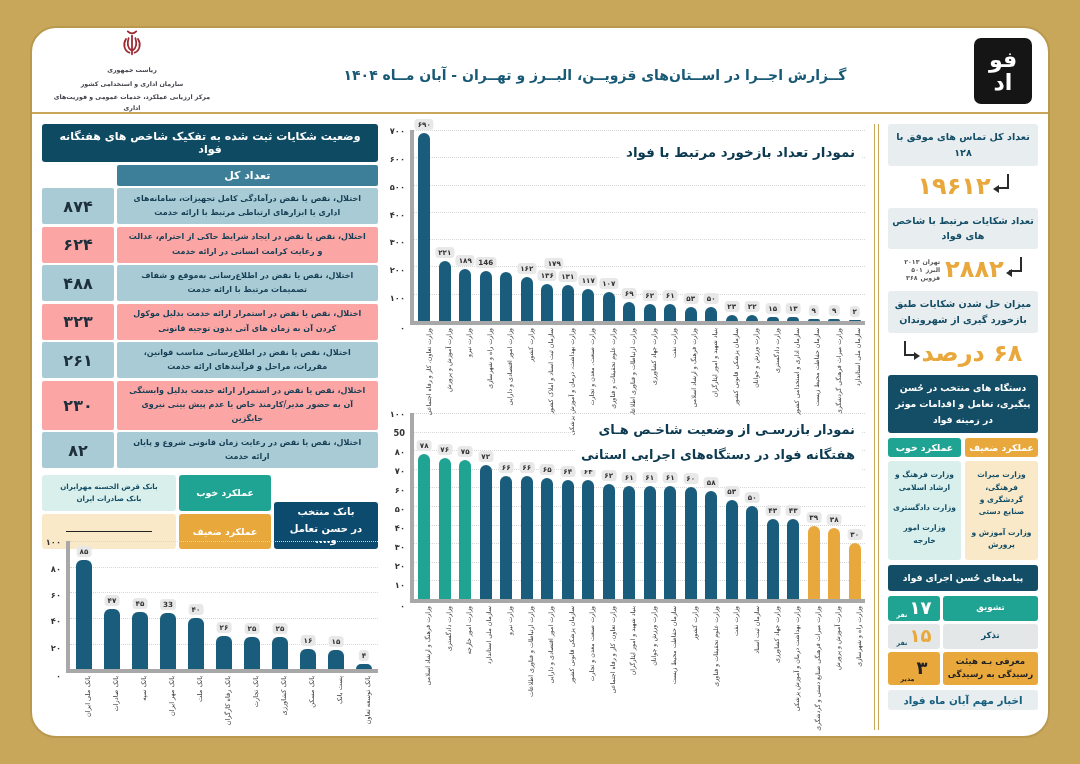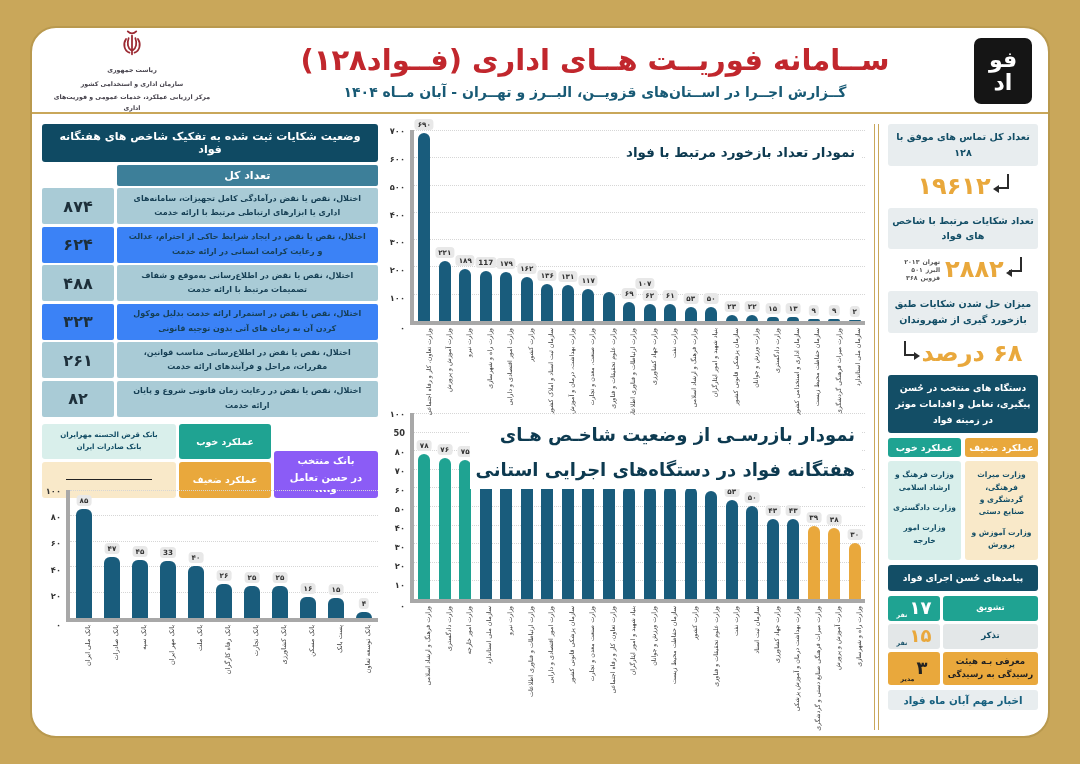--- a/index.html
+++ b/index.html
@@ -71,23 +71,23 @@
   .leftcol { width: 336px; flex: none; display: flex; flex-direction: column; }
   .table-head { background: #0f4a63; color: #fff; font-size: 11px; font-weight: bold; text-align: center;
     padding: 6px 4px; border-radius: 3px; }
   .tgrid-head, .trow { display: grid; grid-template-columns: 1fr 72px; gap: 2.5px; margin-top: 2.5px; }
   .thcell { background: #3d7f99; color: #fff; font-weight: bold; font-size: 11px; text-align: center;
     padding: 4px; border-radius: 2px; }
   .tcell { border-radius: 2px; display: flex; align-items: center; justify-content: center; min-height: 36px; }
   .ttext { font-size: 8px; font-weight: bold; color: #163f54; line-height: 1.8; text-align: center; padding: 3px 10px; }
   .tnum { font-size: 16px; font-weight: bold; color: #1d2f3a; }
   .trow.odd .tcell { background: #a9cbd6; }
-  .trow.even .tcell { background: #3b82f6; }
+  .trow.even .tcell { background: #fca5a5; }
   .legend { display: grid; grid-template-columns: 104px 92px 1fr; gap: 3px; margin-top: 7px; height: 58px; }
-  .lg-selected { background: #8b5cf6; color: #fff; font-size: 10px; font-weight: bold; border-radius: 3px;
+  .lg-selected { background: #0c4a6e; color: #fff; font-size: 10px; font-weight: bold; border-radius: 3px;
     display: flex; flex-direction: column; justify-content: center; gap: 6px; text-align: center; padding: 4px; margin-top: 27px; }
   .lg-tags, .lg-banks { display: flex; flex-direction: column; gap: 3px; }
   .lg-tag { flex: 1; border-radius: 3px; color: #fff; font-weight: bold; font-size: 9.3px;
     display: flex; align-items: center; justify-content: center; }
   .lg-tag.good { background: #1fa392; }
   .lg-tag.weak { background: #e9a83c; }
   .lg-names { flex: 1; background: #d9efeb; border-radius: 3px; font-size: 7.1px; font-weight: bold;
     color: #134e66; display: flex; flex-direction: column; justify-content: center; text-align: center; line-height: 1.7; }
   .lg-dash { flex: 1; background: #f9e9c9; border-radius: 3px; display: flex; align-items: center; justify-content: center; }
   
@@ -106,38 +106,37 @@
     font-size: 7.2px; font-weight: bold; color: #333; padding: 1px 3px; white-space: nowrap; z-index: 2; }
   .xlabels { display: flex; margin-left: 4px; }
   .xslot { flex: 1; position: relative; }
   .xlab { position: absolute; top: 3px; right: 50%; transform-origin: top right; transform: rotate(-90deg);
     white-space: nowrap; font-size: 6.3px; color: #3a3a3a; direction: rtl; }
   .chart-title { position: absolute; z-index: 3; background: #fff; color: #0d3a50; font-weight: bold;
     text-align: right; direction: rtl; }
   .c0 .plot { height: 195px; } .c0 .xlabels { height: 84px; } .c0 .yaxis { height: 195px; } .c0 .bar { width: 12px; }
   .c0 .chart-title { top: 12px; right: 4px; font-size: 13.5px; padding: 2px 6px; }
   .c1 .plot { height: 190px; } .c1 .xlabels { height: 96px; } .c1 .yaxis { height: 190px; } .c1 .bar { width: 12px; }
-  .c1 .chart-title { top: 2px; right: 4px; font-size: 18px; line-height: 1.95; white-space: pre-line; padding: 2px 6px; }
+  .c1 .chart-title { top: 2px; right: 4px; font-size: 13px; line-height: 1.95; white-space: pre-line; padding: 2px 6px; }
   .c2 { margin-top: 8px; }
   .c2 .plot { height: 132px; } .c2 .xlabels { height: 64px; } .c2 .yaxis { height: 132px; } .c2 .bar { width: 16px; }
   .c2 .chart-title { top: -4px; right: 2px; font-size: 12px; padding: 2px 4px; }
   .c2 .xlab { font-size: 6.6px; }
 </style>
 </head>
 <body>
 
 <div class="panel">
 
   <div class="header">
     <div class="logo-black">
       <span>فو</span>
       <span>اد</span>
     </div>
     <div class="titles">
-      <div class="main-title">ســامانه فوریــت هــای اداری (فــواد۱۲۸)</div>
       <div class="subtitle">گــزارش اجــرا در اســتان‌های قزویــن، البــرز و تهــران - آبان مــاه ۱۴۰۴</div>
     </div>
     <div class="gov-logo">
       <svg width="34" height="34" viewBox="0 0 40 40">
         <g fill="none" stroke="#9c2a33" stroke-width="2.1" stroke-linecap="round">
           <path d="M20 9 L20 31"></path>
           <path d="M13 13 C9 19 11 27 17 29"></path>
           <path d="M27 13 C31 19 29 27 23 29"></path>
           <path d="M16 12 C14 18 15 24 19 26"></path>
           <path d="M24 12 C26 18 25 24 21 26"></path>
@@ -259,45 +258,45 @@
                 <div class="slot">
                   <div class="bar" style="height: 31.5714%; background: rgb(25, 92, 124);"></div>
                   <div class="pill" style="bottom: calc(31.5714% + 3px);">۲۲۱</div>
                 </div>
                 <div class="slot">
                   <div class="bar" style="height: 27%; background: rgb(25, 92, 124);"></div>
                   <div class="pill" style="bottom: calc(27% + 3px);">۱۸۹</div>
                 </div>
                 <div class="slot">
                   <div class="bar" style="height: 26.1429%; background: rgb(25, 92, 124);"></div>
-                  <div class="pill" style="bottom: calc(26.1429% + 3px);">117</div>
+                  <div class="pill" style="bottom: calc(26.1429% + 3px);">146</div>
                 </div>
                 <div class="slot">
                   <div class="bar" style="height: 25.5714%; background: rgb(25, 92, 124);"></div>
-                  <div class="pill" style="bottom: calc(25.5714% + 3px);">۱۷۹</div>
+                  <div class="pill" style="bottom: calc(25.5714% + 3px); margin-left: 48px;">۱۷۹</div>
                 </div>
                 <div class="slot">
                   <div class="bar" style="height: 23.1429%; background: rgb(25, 92, 124);"></div>
                   <div class="pill" style="bottom: calc(23.1429% + 3px);">۱۶۲</div>
                 </div>
                 <div class="slot">
                   <div class="bar" style="height: 19.4286%; background: rgb(25, 92, 124);"></div>
                   <div class="pill" style="bottom: calc(19.4286% + 3px);">۱۳۶</div>
                 </div>
                 <div class="slot">
                   <div class="bar" style="height: 18.7143%; background: rgb(25, 92, 124);"></div>
                   <div class="pill" style="bottom: calc(18.7143% + 3px);">۱۳۱</div>
                 </div>
                 <div class="slot">
                   <div class="bar" style="height: 16.7143%; background: rgb(25, 92, 124);"></div>
                   <div class="pill" style="bottom: calc(16.7143% + 3px);">۱۱۷</div>
                 </div>
                 <div class="slot">
                   <div class="bar" style="height: 15.2857%; background: rgb(25, 92, 124);"></div>
-                  <div class="pill" style="bottom: calc(15.2857% + 3px); margin-left: 36px;">۱۰۷</div>
+                  <div class="pill" style="bottom: calc(15.2857% + 3px);">۱۰۷</div>
                 </div>
                 <div class="slot">
                   <div class="bar" style="height: 9.85714%; background: rgb(25, 92, 124);"></div>
                   <div class="pill" style="bottom: calc(9.85714% + 3px);">۶۹</div>
                 </div>
                 <div class="slot">
                   <div class="bar" style="height: 8.85714%; background: rgb(25, 92, 124);"></div>
                   <div class="pill" style="bottom: calc(8.85714% + 3px);">۶۲</div>
                 </div>
                 <div class="slot">
@@ -622,20 +621,24 @@
             <div class="tcell tnum">۴۸۸</div>
           </div>
           <div class="trow even">
             <div class="tcell ttext">اختلال، نقص یا نقض در استمرار ارائه خدمت بدلیل موکول کردن آن به زمان های آتی بدون توجیه قانونی</div>
             <div class="tcell tnum">۳۲۳</div>
           </div>
           <div class="trow odd">
             <div class="tcell ttext">اختلال، نقص یا نقض در اطلاع‌رسانی مناسب قوانین، مقررات، مراحل و فرآیندهای ارائه خدمت</div>
             <div class="tcell tnum">۲۶۱</div>
           </div>
+          <div class="trow even">
+            <div class="tcell ttext">اختلال، نقص یا نقض در استمرار ارائه خدمت بدلیل وابستگی آن به حضور مدیر/کارمند خاص یا عدم پیش بینی نیروی جایگزین</div>
+            <div class="tcell tnum">۲۳۰</div>
+          </div>
           <div class="trow odd">
             <div class="tcell ttext">اختلال، نقص یا نقض در رعایت زمان قانونی شروع و پایان ارائه خدمت</div>
             <div class="tcell tnum">۸۲</div>
           </div>
         </div>
 
       <div class="legend">
         <div class="lg-selected">
           <div>بانک منتخب</div>
           <div>در حسن تعامل و....</div>

